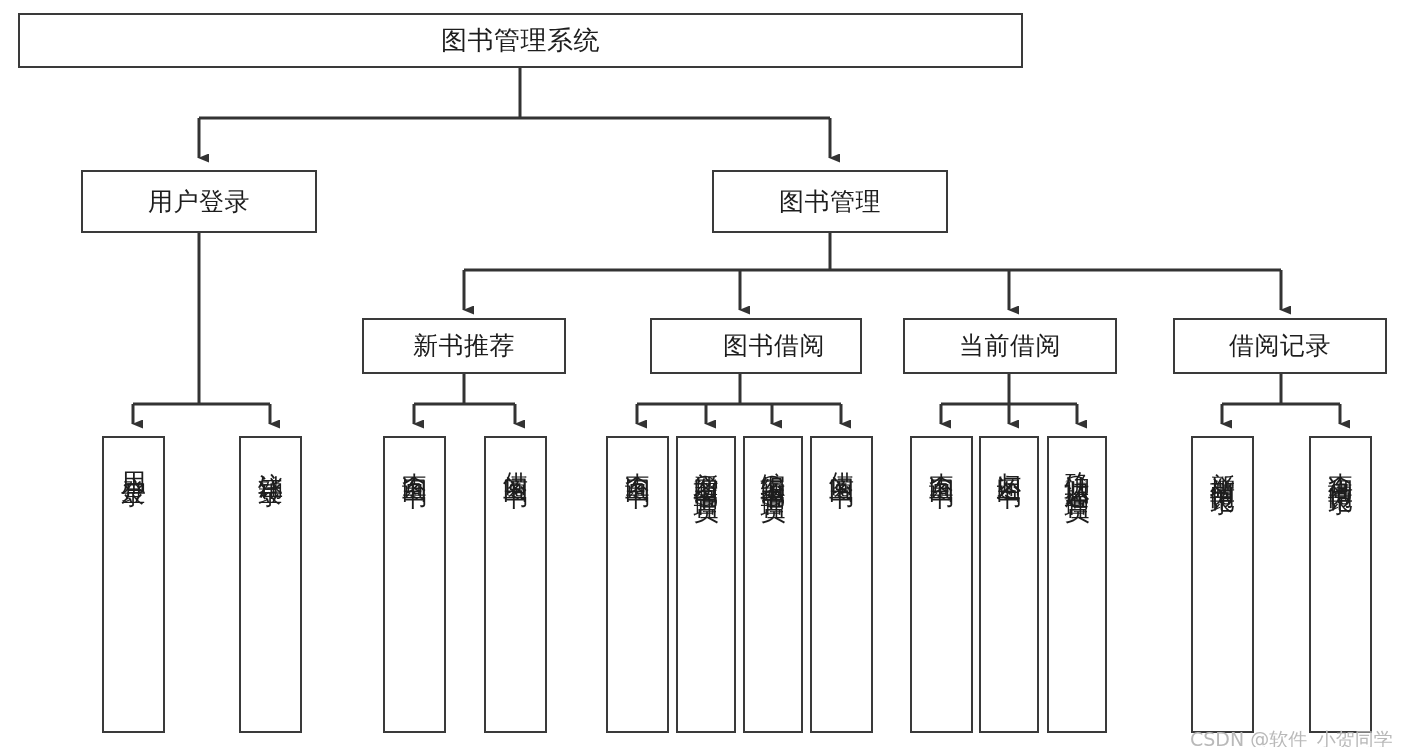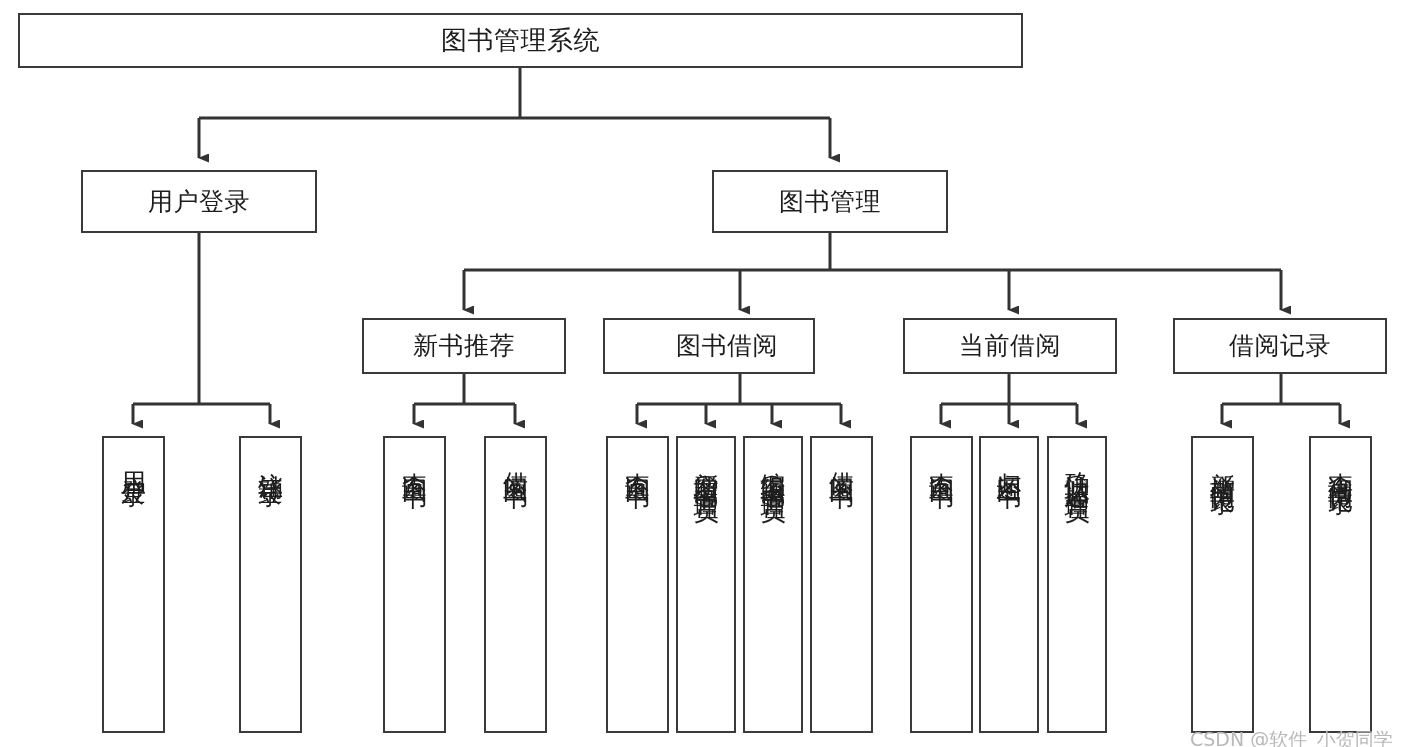--- a/index.html
+++ b/index.html
@@ -129,21 +129,21 @@
   <div class="node horiz" style="left:81px; top:170px; width:236px; height:63px;">
     <span class="label">用户登录</span>
   </div>
   <div class="node horiz" style="left:362px; top:318px; width:204px; height:56px;">
     <span class="label">新书推荐</span>
   </div>
 
   <div class="node horiz" style="left:712px; top:170px; width:236px; height:63px;">
     <span class="label">图书管理</span>
   </div>
-  <div class="node horiz" style="left:603px; top:318px; width:212px; height:56px;padding-left:36px;">
+  <div class="node horiz" style="left:650px; top:318px; width:212px; height:56px;padding-left:36px;">
     <span class="label">图书借阅</span>
   </div>
   <div class="node horiz" style="left:1173px; top:318px; width:214px; height:56px;">
     <span class="label">借阅记录</span>
   </div>
   <div class="node horiz" style="left:903px; top:318px; width:214px; height:56px;">
     <span class="label">当前借阅</span>
   </div>
 
   <div class="node leaf" style="left:102px; top:436px; width:63px; height:297px;">

